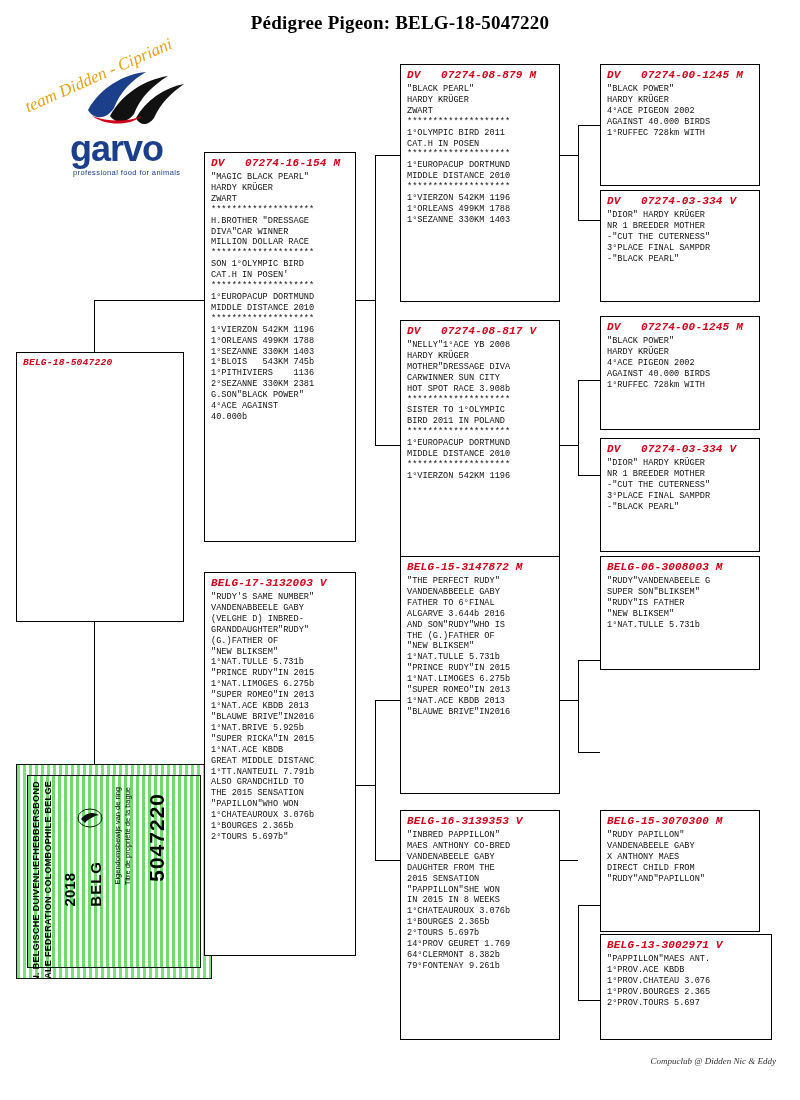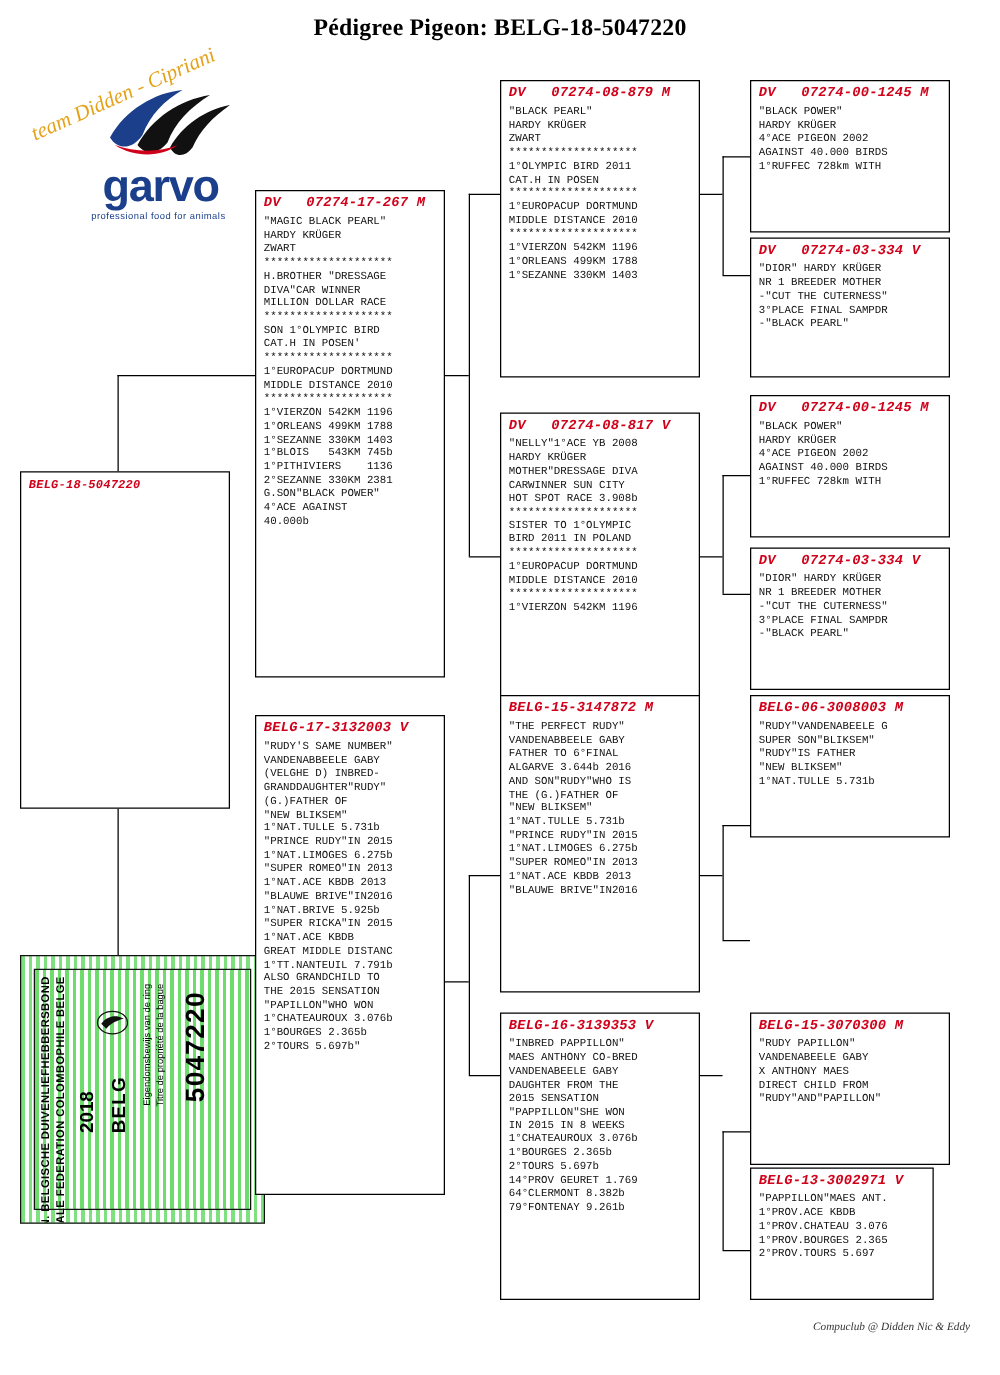--- a/index.html
+++ b/index.html
@@ -33,21 +33,20 @@
     font-size:17px;
     color:#e3a21a;
     white-space:nowrap;
   }
   .garvo-mark{position:absolute;left:52px;top:18px;width:110px;height:62px;}
   .garvo-word{
     position:absolute;left:42px;top:82px;
     font-family:"Liberation Sans", sans-serif;
     font-size:36px;font-weight:bold;color:#1b3f8b;
     letter-spacing:-1px;
-    margin-left:12px;
   }
   .garvo-sub{
     position:absolute;left:45px;top:122px;
     font-family:"Liberation Sans", sans-serif;
     font-size:7.5px;color:#1b3f8b;letter-spacing:.4px;
   }
 
   
   .box{
     position:absolute;
@@ -186,42 +185,42 @@
   <div class="ln v" style="left:578px;top:660px;height:92px;"></div>
   <div class="ln h" style="left:560px;top:700px;width:18px;"></div>
   <div class="ln h" style="left:578px;top:660px;width:22px;"></div>
   <div class="ln h" style="left:578px;top:752px;width:22px;"></div>
 
   <div class="ln v" style="left:578px;top:905px;height:95px;"></div>
   <div class="ln h" style="left:560px;top:860px;width:18px;"></div>
   <div class="ln h" style="left:578px;top:905px;width:22px;"></div>
   <div class="ln h" style="left:578px;top:1000px;width:22px;"></div>
 
-  <div class="box root" style="left:16px;top:352px;width:168px;height:270px;margin-top:25px;">
+  <div class="box root" style="left:16px;top:352px;width:168px;height:270px;">
     <div class="ring">BELG-18-5047220</div>
 
   </div>
 
   <div class="band">
     <div class="band-inner"></div>
     <div class="vtext band-l1">KON. BELGISCHE DUIVENLIEFHEBBERSBOND</div>
     <div class="vtext band-l2">ROYALE FEDERATION COLOMBOPHILE BELGE</div>
     <svg class="band-logo" viewBox="0 0 26 26">
       <ellipse cx="13" cy="13" rx="12" ry="9" fill="none" stroke="#111" stroke-width="1"></ellipse>
       <path d="M4,14 C8,8 16,6 22,10 C17,11 11,14 8,18 Z" fill="#111"></path>
     </svg>
     <div class="band-year">2018</div>
     <div class="band-belg">BELG</div>
     <div class="vtext band-small1">Eigendomsbewijs van de ring</div>
     <div class="vtext band-small2">Titre de propriété de la bague</div>
     <div class="vtext band-num">5047220</div>
   </div>
 
   <div class="box" style="left:204px;top:152px;width:152px;height:390px;">
-    <div class="ring">DV   07274-17-267 M</div>
+    <div class="ring">DV   07274-16-154 M</div>
     <div class="body">"MAGIC BLACK PEARL"
 HARDY KRÜGER
 ZWART
 ********************
 H.BROTHER "DRESSAGE
 DIVA"CAR WINNER
 MILLION DOLLAR RACE
 ********************
 SON 1°OLYMPIC BIRD
 CAT.H IN POSEN'
@@ -277,21 +276,21 @@
 CAT.H IN POSEN
 ********************
 1°EUROPACUP DORTMUND
 MIDDLE DISTANCE 2010
 ********************
 1°VIERZON 542KM 1196
 1°ORLEANS 499KM 1788
 1°SEZANNE 330KM 1403</div>
   </div>
 
-  <div class="box" style="left:400px;top:330px;width:160px;height:272px;">
+  <div class="box" style="left:400px;top:320px;width:160px;height:272px;">
     <div class="ring">DV   07274-08-817 V</div>
     <div class="body">"NELLY"1°ACE YB 2008
 HARDY KRÜGER
 MOTHER"DRESSAGE DIVA
 CARWINNER SUN CITY
 HOT SPOT RACE 3.908b
 ********************
 SISTER TO 1°OLYMPIC
 BIRD 2011 IN POLAND
 ********************
@@ -376,21 +375,21 @@
 1°NAT.TULLE 5.731b</div>
   </div>
   <div class="box" style="left:600px;top:810px;width:160px;height:122px;">
     <div class="ring">BELG-15-3070300 M</div>
     <div class="body">"RUDY PAPILLON"
 VANDENABEELE GABY
 X ANTHONY MAES
 DIRECT CHILD FROM
 "RUDY"AND"PAPILLON"</div>
   </div>
-  <div class="box" style="left:600px;top:934px;width:147px;height:106px;">
+  <div class="box" style="left:600px;top:934px;width:172px;height:106px;">
     <div class="ring">BELG-13-3002971 V</div>
     <div class="body">"PAPPILLON"MAES ANT.
 1°PROV.ACE KBDB
 1°PROV.CHATEAU 3.076
 1°PROV.BOURGES 2.365
 2°PROV.TOURS 5.697</div>
   </div>
 
   <div class="footer">Compuclub @ Didden Nic &amp; Eddy</div>
 

